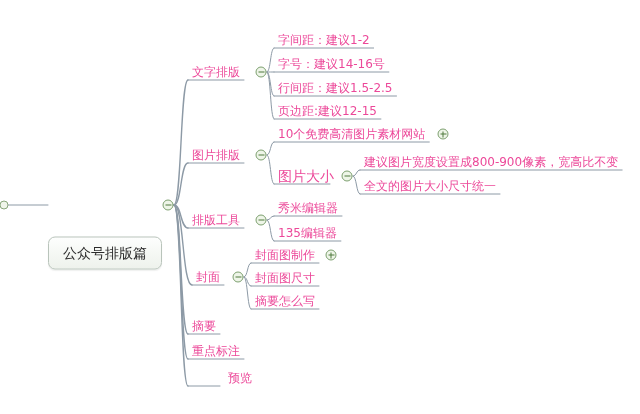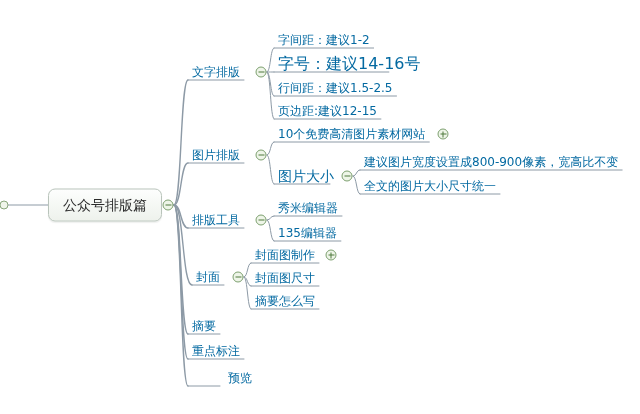--- a/index.html
+++ b/index.html
@@ -20,40 +20,41 @@
   #wires {
     position: absolute;
     left: 0;
     top: 0;
     width: 640px;
     height: 414px;
   }
   .node-label {
     position: absolute;
     white-space: nowrap;
-    color: #0369a1;
+    color: #ec4899;
     font-size: 12px;
     line-height: 14px;
     letter-spacing: 0px;
     transform: translateY(-50%);
   }
   .root-node {
     position: absolute;
     white-space: nowrap;
     box-sizing: border-box;
     border: 1px solid #b9c4bb;
     border-radius: 7px;
     background: linear-gradient(#fdfefd, #eef2ec);
     color: #2b2b2b;
     font-size: 14px;
     line-height: 16px;
     text-align: center;
     padding: 7px 14px 8px 14px;
     transform: translateY(-50%);
     box-shadow: 0 1px 1px rgba(120,130,120,0.12);
+    margin-top: 48px;
   }
   .toggle {
     position: absolute;
     width: 11px;
     height: 11px;
     border-radius: 50%;
     box-sizing: border-box;
     border: 1px solid #7da06f;
     background: #eef5e8;
     transform: translate(-50%, -50%);
@@ -134,21 +135,21 @@
       <path d="M188,386 L220,386" fill="none" stroke="#8d9aa6" stroke-width="1" stroke-linecap="round"></path>
       <path d="M174,205 C181.7,205 180.3,386 188,386" fill="none" stroke="#8d9aa6" stroke-width="1.4" stroke-linecap="round"></path>
     </svg>
   <div id="nodes">
       <div class="root-node" style="top: 205px; left: 48px;">公众号排版篇</div>
       <div class="root-dot" style="left: 4px; top: 205px;"></div>
       <div class="toggle" style="left: 168px; top: 205px;"></div>
       <div class="node-label" style="left: 192px; top: 72px; font-size: 12px; text-align: right;">文字排版</div>
       <div class="toggle" style="left: 261px; top: 72px;"></div>
       <div class="node-label" style="left: 278px; top: 40px; font-size: 12px;">字间距：建议1-2</div>
-      <div class="node-label" style="left: 278px; top: 64px; font-size: 16px;">字号：建议14-16号</div>
+      <div class="node-label" style="left: 278px; top: 64px; font-size: 12px;">字号：建议14-16号</div>
       <div class="node-label" style="left: 278px; top: 88px; font-size: 12px;">行间距：建议1.5-2.5</div>
       <div class="node-label" style="left: 278px; top: 111px; font-size: 12px;">页边距:建议12-15</div>
       <div class="node-label" style="left: 192px; top: 155px; font-size: 12px;">图片排版</div>
       <div class="toggle" style="left: 261px; top: 155px;"></div>
       <div class="node-label" style="left: 278px; top: 134px; font-size: 12px;">10个免费高清图片素材网站</div>
       <div class="toggle plus" style="left: 443px; top: 134px;"></div>
       <div class="node-label" style="left: 278px; top: 176px; font-size: 14px;">图片大小</div>
       <div class="toggle" style="left: 347px; top: 176px;"></div>
       <div class="node-label" style="left: 364px; top: 162px; font-size: 12px;">建议图片宽度设置成800-900像素，宽高比不变</div>
       <div class="node-label" style="left: 364px; top: 186px; font-size: 12px;">全文的图片大小尺寸统一</div>

